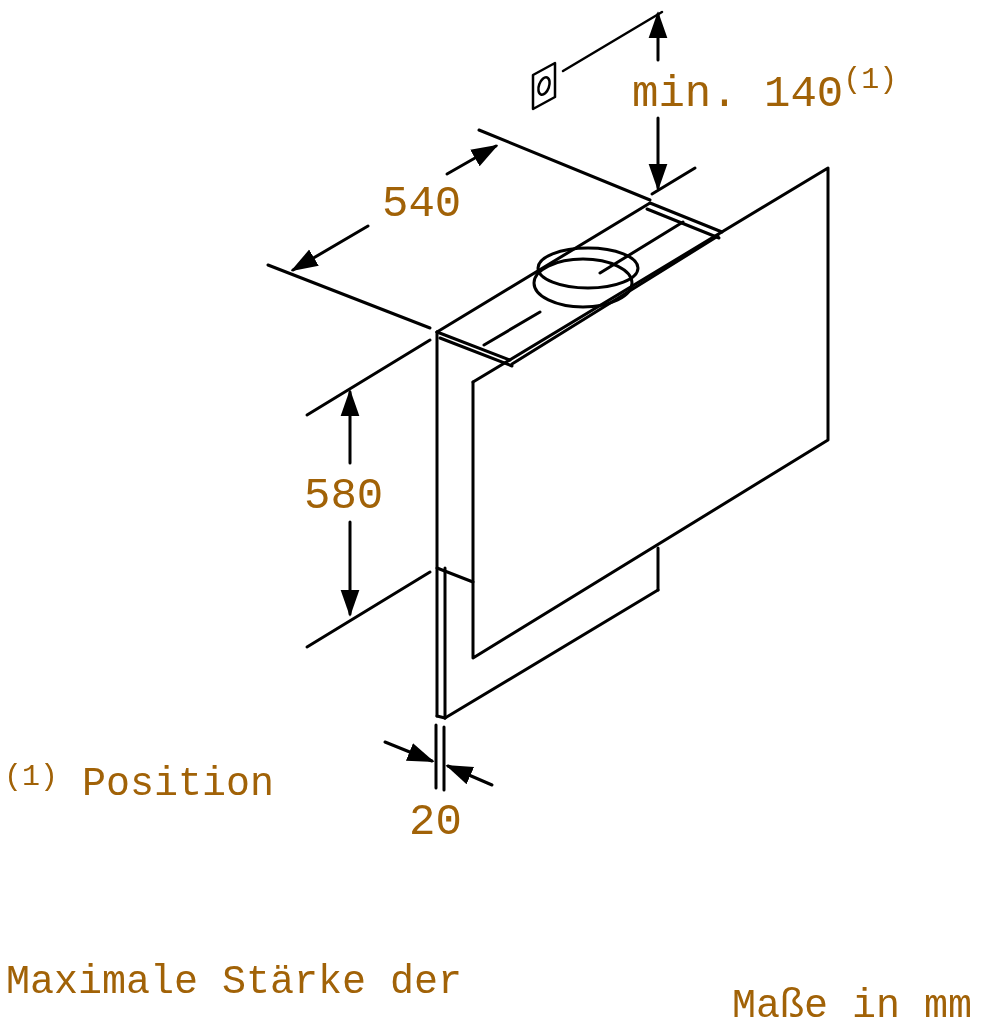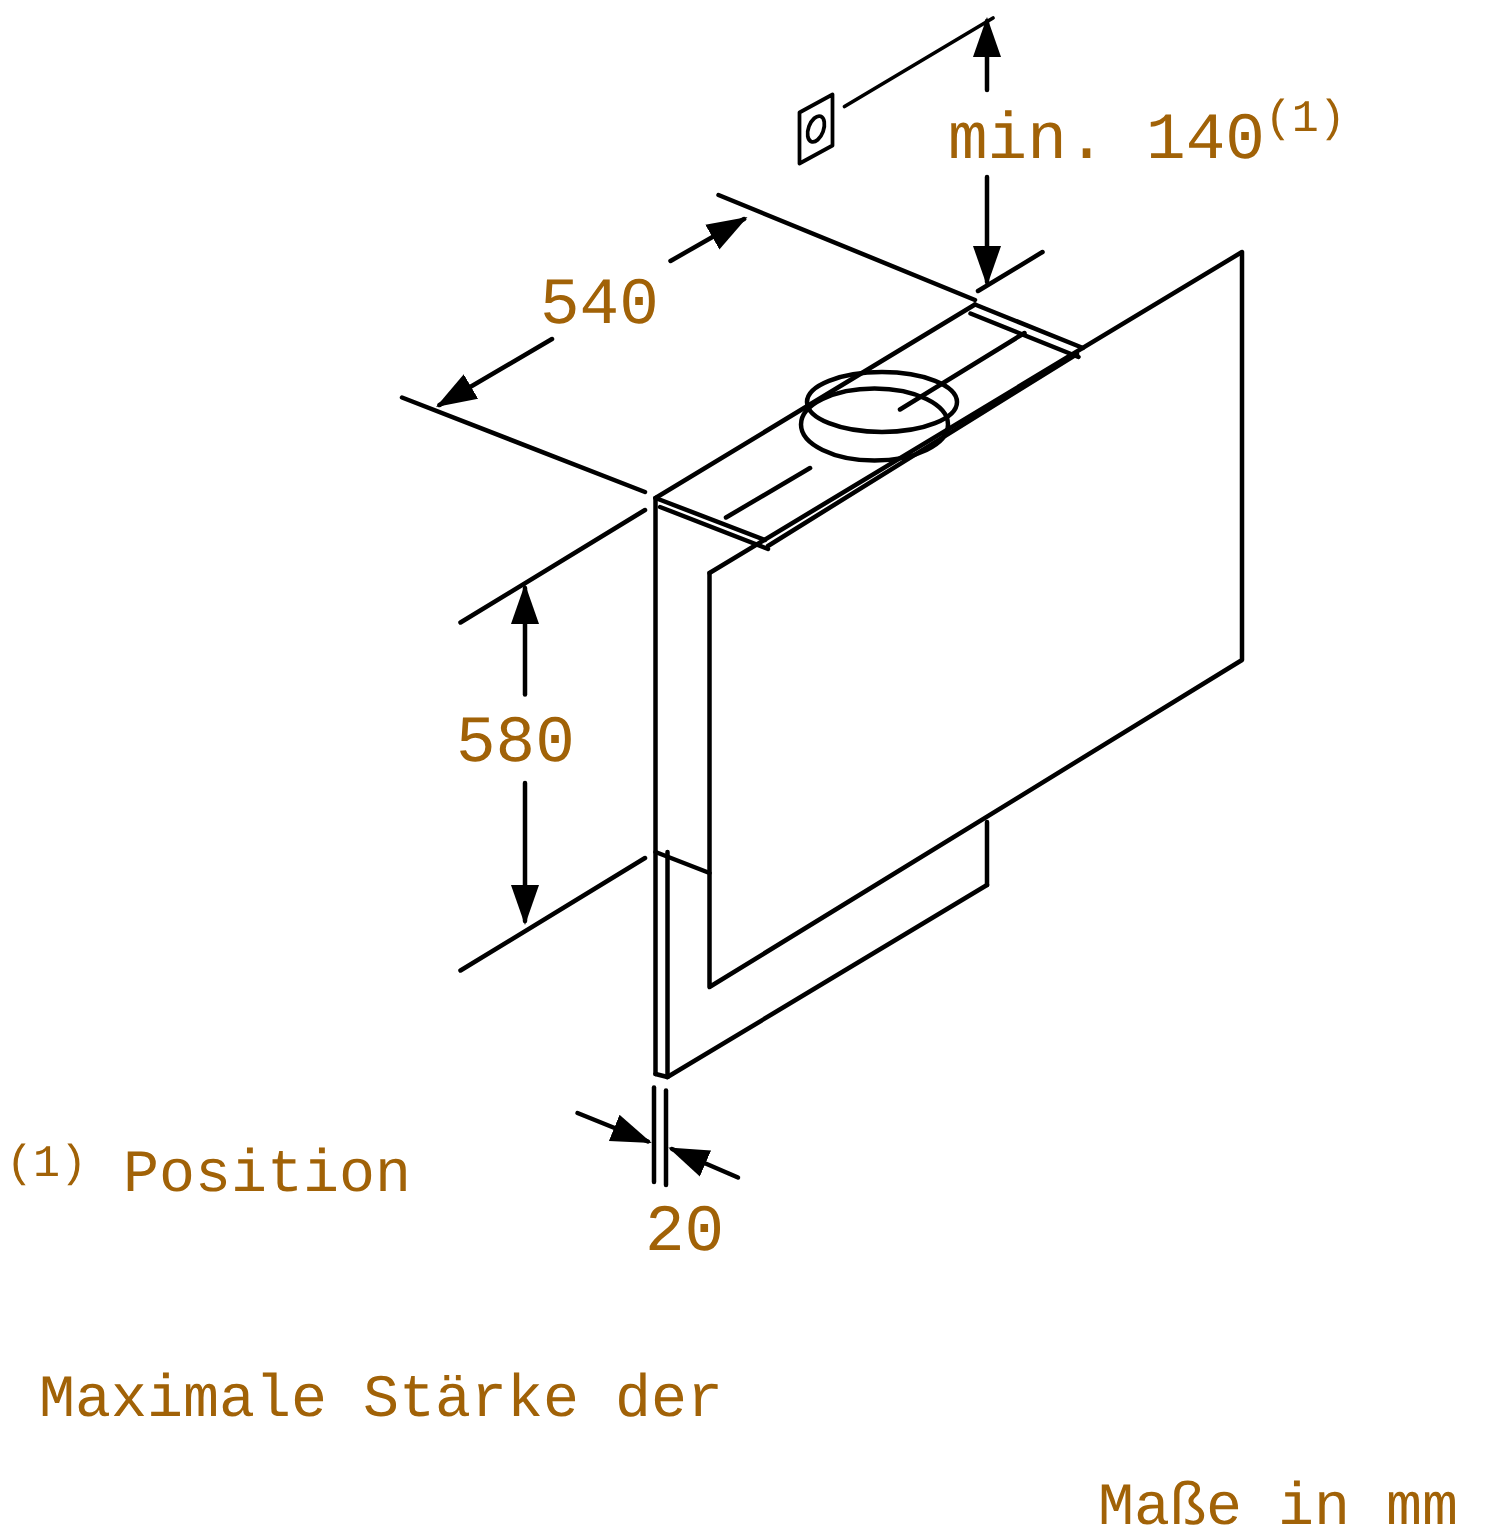--- a/index.html
+++ b/index.html
@@ -82,25 +82,25 @@
     <line x1="436" y1="725" x2="436" y2="788"></line>
     <line x1="444" y1="727" x2="444" y2="790"></line>
     <line x1="385" y1="742" x2="432" y2="761" marker-end="url(#ah)"></line>
     <line x1="492" y1="785" x2="448" y2="766" marker-end="url(#ah)"></line>
   </g>
 </svg>
 
 <div class="lbl dim" style="left:632px; top:72px;">
   <span>min. 140</span><span class="sup">(1)</span>
 </div>
-<div class="lbl dim" style="left:360px; top:182px;">540</div>
+<div class="lbl dim" style="left:382px; top:182px;">540</div>
 <div class="lbl dim" style="left:304px; top:474px;">580</div>
-<div class="lbl dim" style="left:430px; top:800px;">20</div>
+<div class="lbl dim" style="left:409px; top:800px;">20</div>
 
 <div class="lbl note" style="left:4px; top:762px;text-align:center;">
   <div><span class="sup" style="top:-10px;">(1)</span> <span>Position</span></div>
 </div>
 
-<div class="lbl note" style="left:6px; top:912px;margin-left:20px;">
+<div class="lbl note" style="left:6px; top:960px;">
   <div>Maximale Stärke der</div>
 </div>
 
 <div class="lbl note" style="left:732px; top:984px;">Maße in mm</div>
 
 </body></html>

